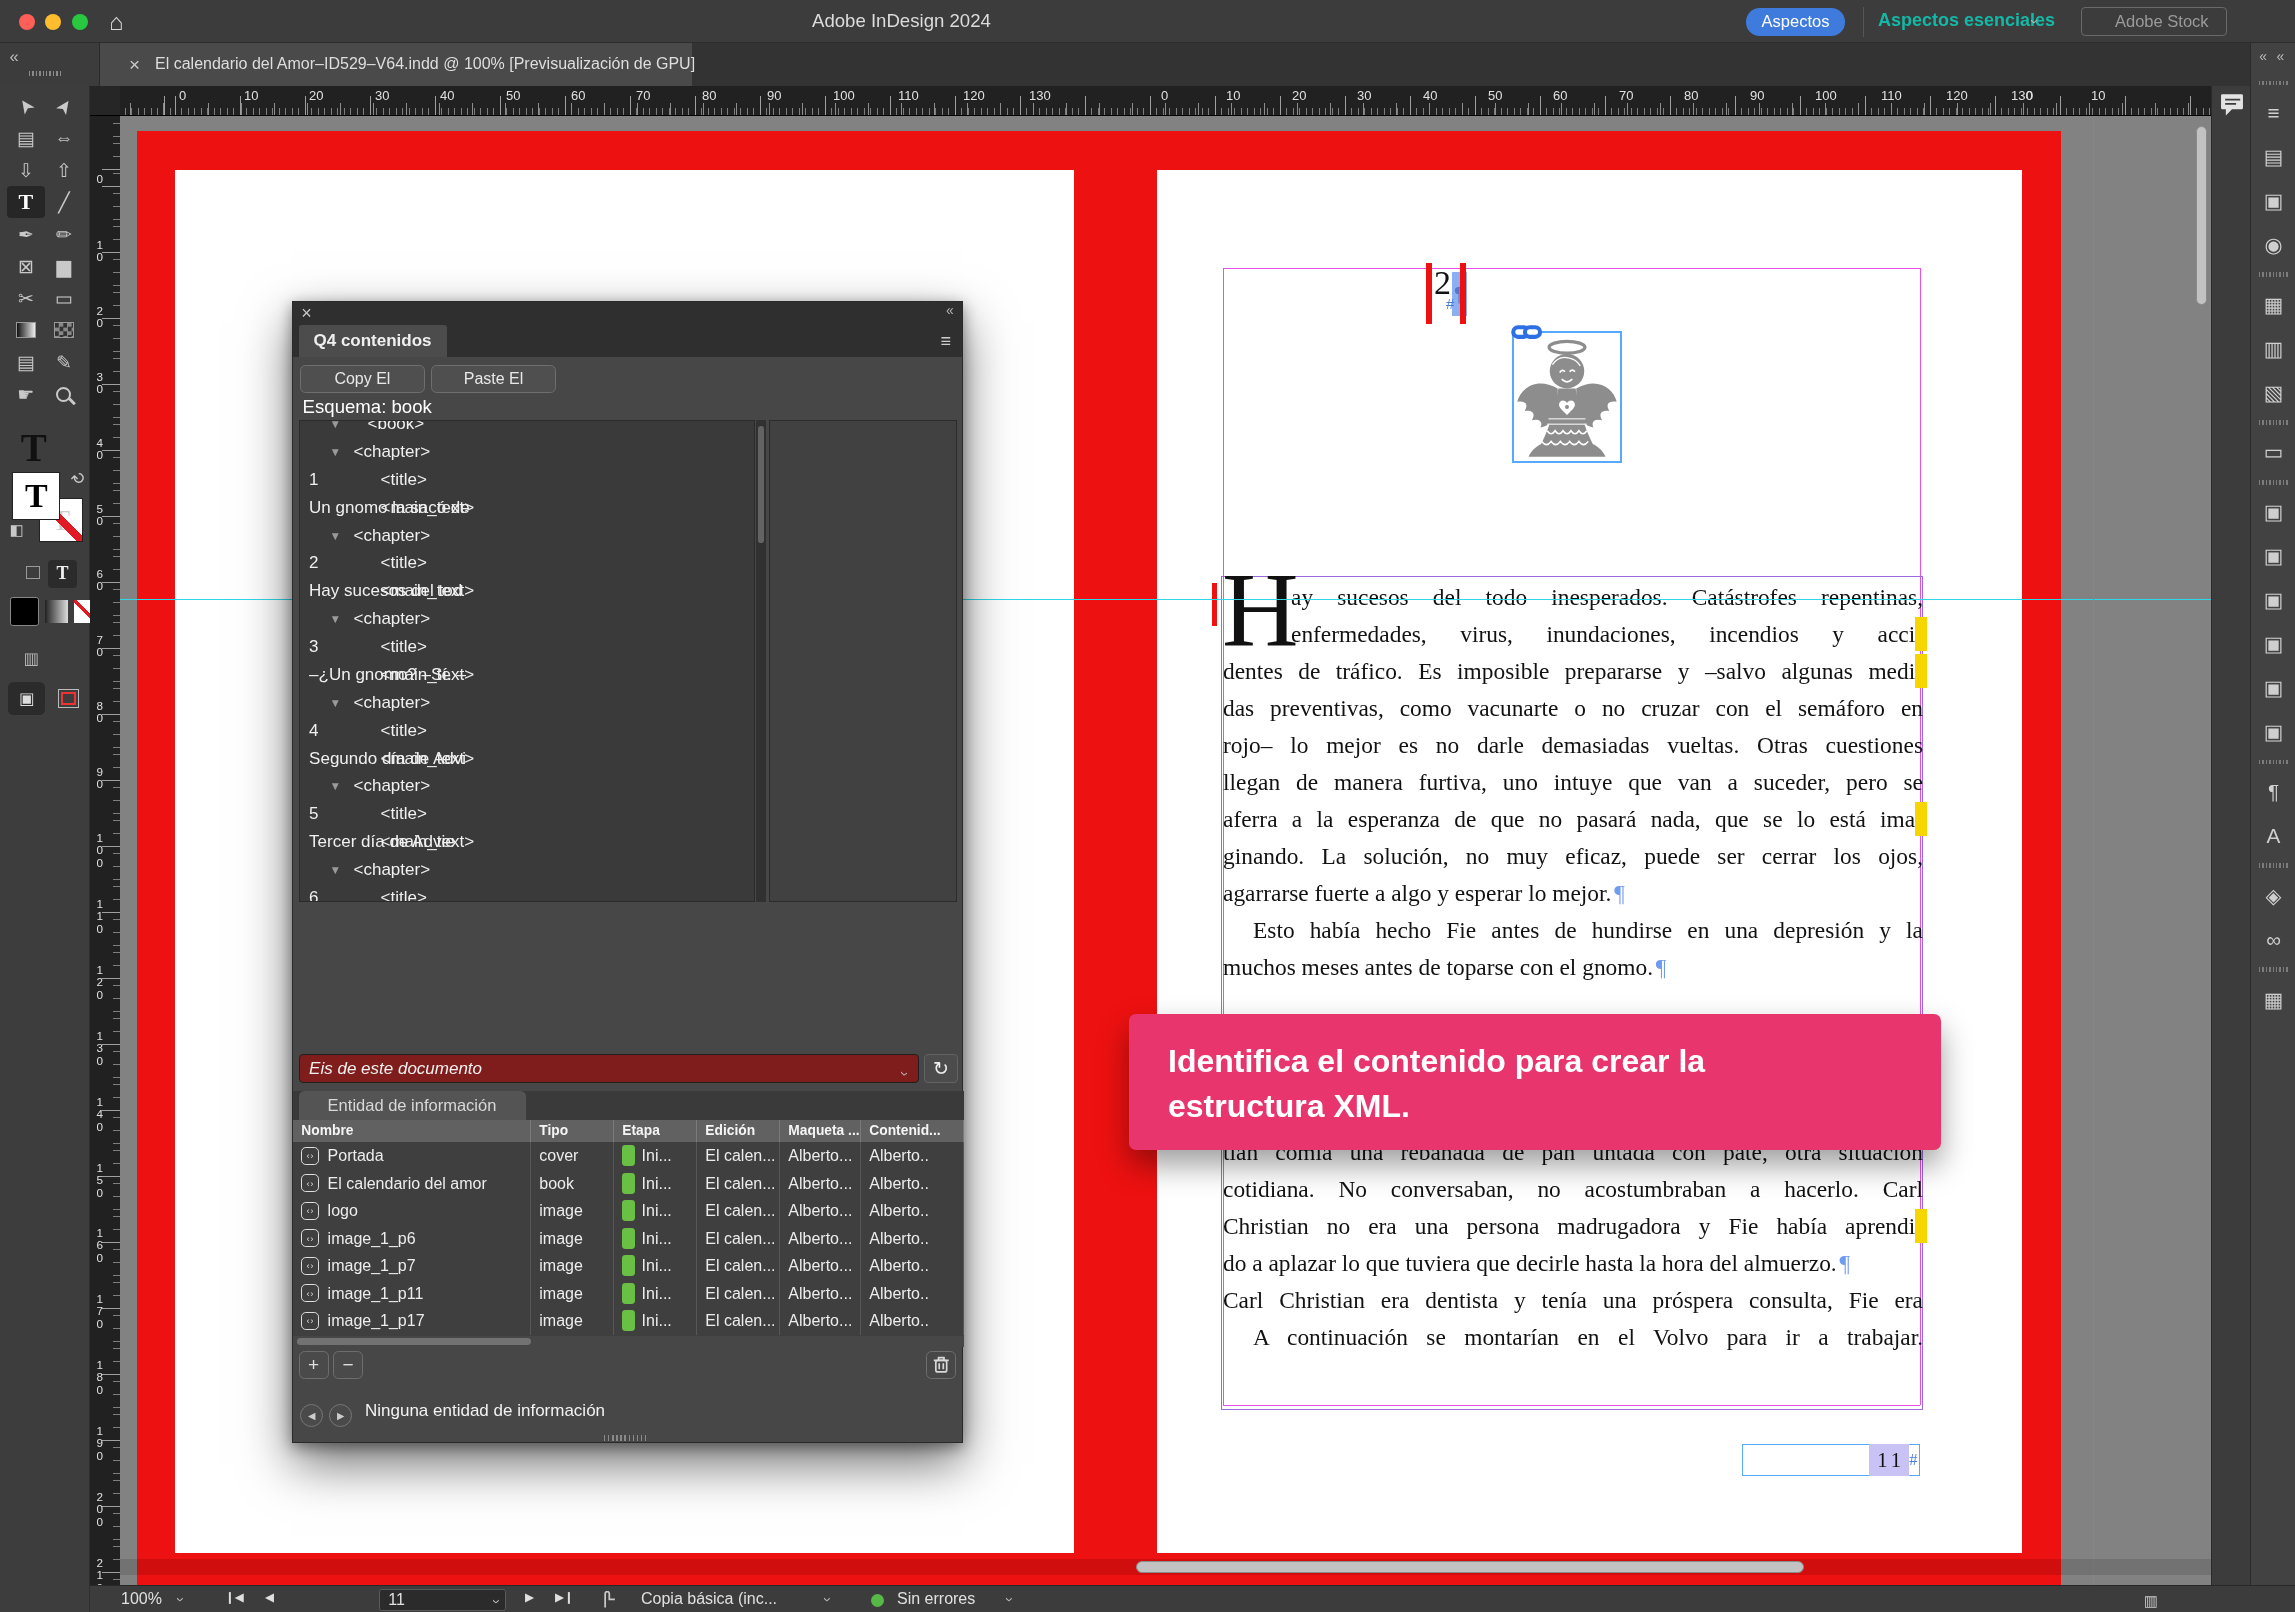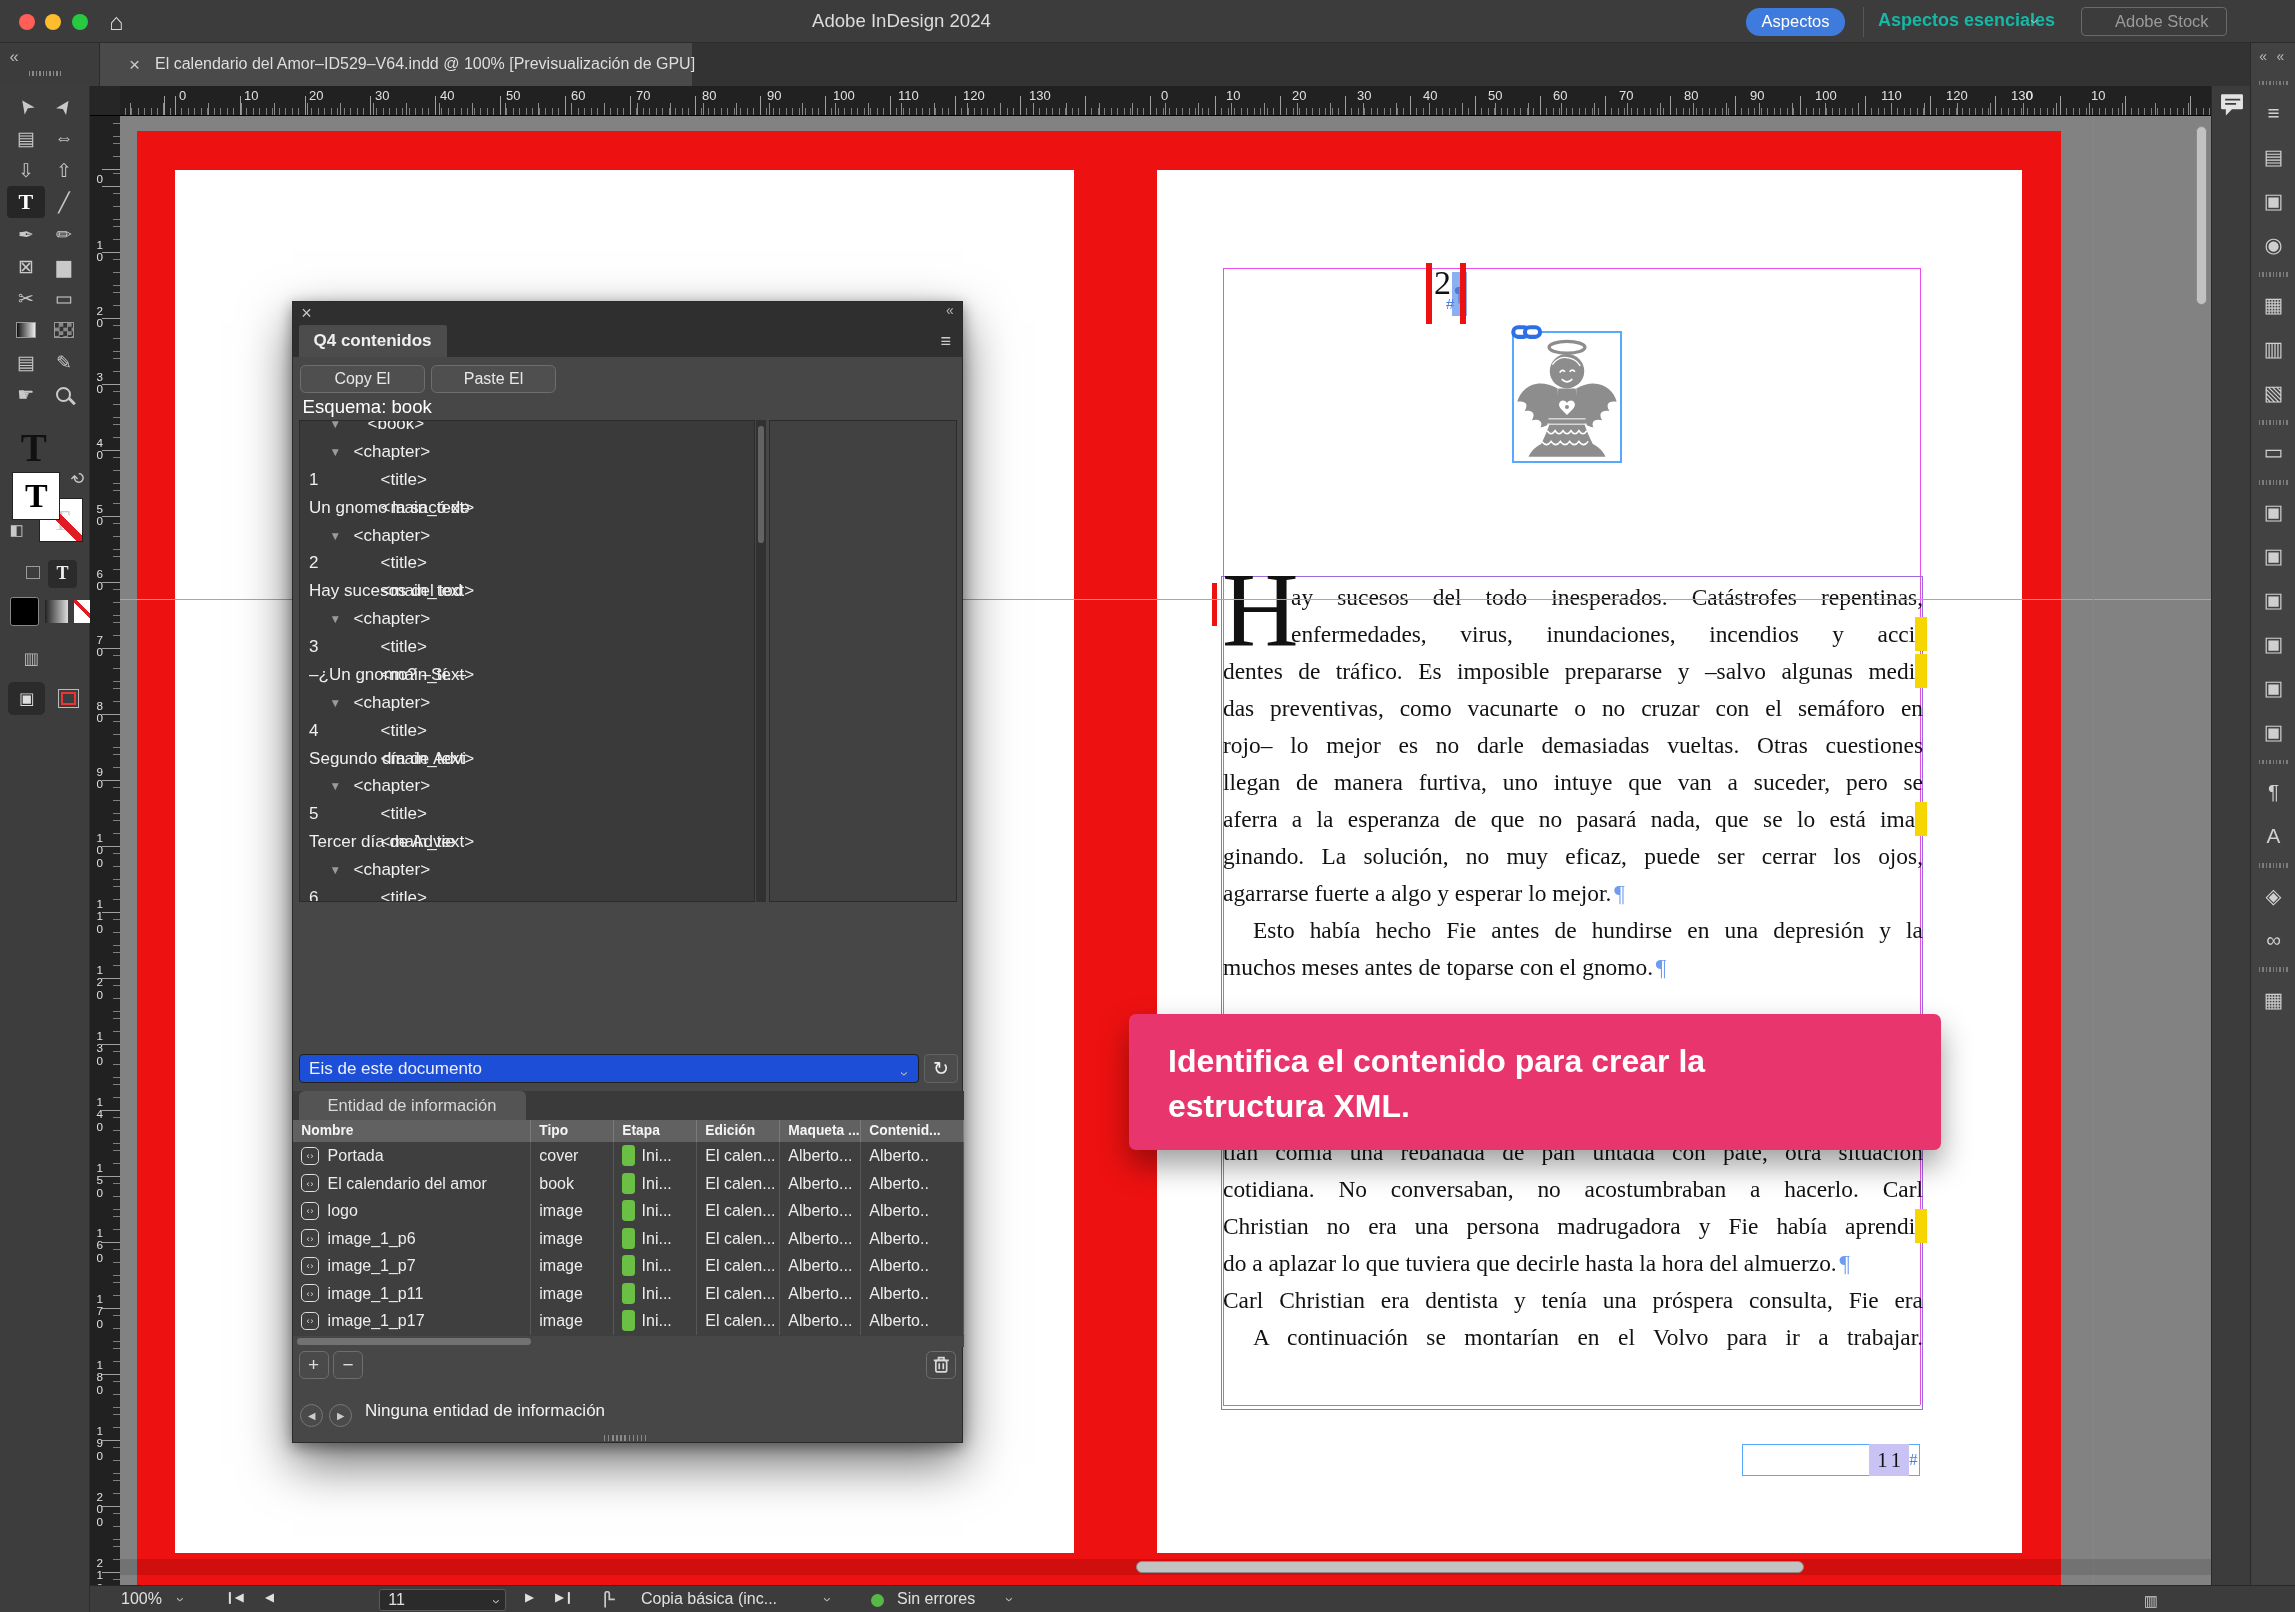--- a/index.html
+++ b/index.html
@@ -142,22 +142,22 @@
     color:#e8e8e8; font-size:16px; text-align:center; line-height:26px; }
   .schema-label { position:absolute; left:9.6px; top:94px; font-size:18.6px; color:#fff; }
   .tree-pane { position:absolute; left:5.5px; top:118px; width:456px; height:482px; background:#3a3a3a; border:0.7px solid #2b2b2b; overflow:hidden; }
   .tree-row { position:absolute; left:0; width:100%; height:27.5px; color:#f0f0f0; font-size:17px; line-height:27.5px; white-space:nowrap; }
   .tr-arrow { position:absolute; left:30px; color:#9a9a9a; font-size:11.7px; }
   .tr-tag { position:absolute; }
   .tr-text { margin-left:9.6px; }
   .tree-scroll { position:absolute; left:463px; top:118px; width:9.6px; height:482px; background:#313131; }
   .tree-thumb { position:absolute; left:2.1px; top:5.5px; width:5.5px; height:117px; background:#636363; border-radius:2.8px; }
   .attr-pane { position:absolute; left:476px; top:118px; width:188px; height:482px; background:#414141; border:0.7px solid #2b2b2b; }
-  .scope-dd { position:absolute; left:5.5px; top:752px; width:620px; height:29px; background:#1d4ed8; border:0.7px solid #1f1f1f; border-radius:4.1px;
-    color:#f0f0f0; font-size:17px; line-height:27.5px; padding-left:9.6px; }
+  .scope-dd { position:absolute; left:5.5px; top:752px; width:620px; height:29px; background:#7f1d1d; border:0.7px solid #1f1f1f; border-radius:4.1px;
+    color:#f0f0f0; font-size:17px; line-height:27.5px; padding-left:9.6px;font-style:italic; }
   .scope-chev { position:absolute; right:11px; top:4.1px; }
   .refresh-btn { position:absolute; left:631px; top:752px; width:34px; height:29px; background:#4c4c4c; border:0.7px solid #636363; border-radius:4.1px;
     color:#eee; font-size:19px; text-align:center; line-height:27.5px; }
   .ent-tabrow { position:absolute; left:0; top:789px; width:671px; height:29px; background:#3a3a3a; }
   .ent-tab { position:absolute; left:5.5px; top:0; width:227px; height:29px; background:#545454; border-radius:5.5px 5.5px 0 0;
     color:#d8d8d8; font-size:16.5px; text-align:center; line-height:29px; }
   .ent-header { position:absolute; left:0; top:818px; width:671px; height:22px; background:#616161; display:grid;
     grid-template-columns:238px 83px 83px 83px 81px 1fr; }
   .ent-header div { font-size:13.8px; font-weight:bold; color:#f5f5f5; line-height:22px; padding-left:8.3px; border-right:0.7px solid #7a7a7a; white-space:nowrap; overflow:hidden; }
   .ent-rows { position:absolute; left:0; top:840px; width:671px; height:194px; background:#3f3f3f; }

